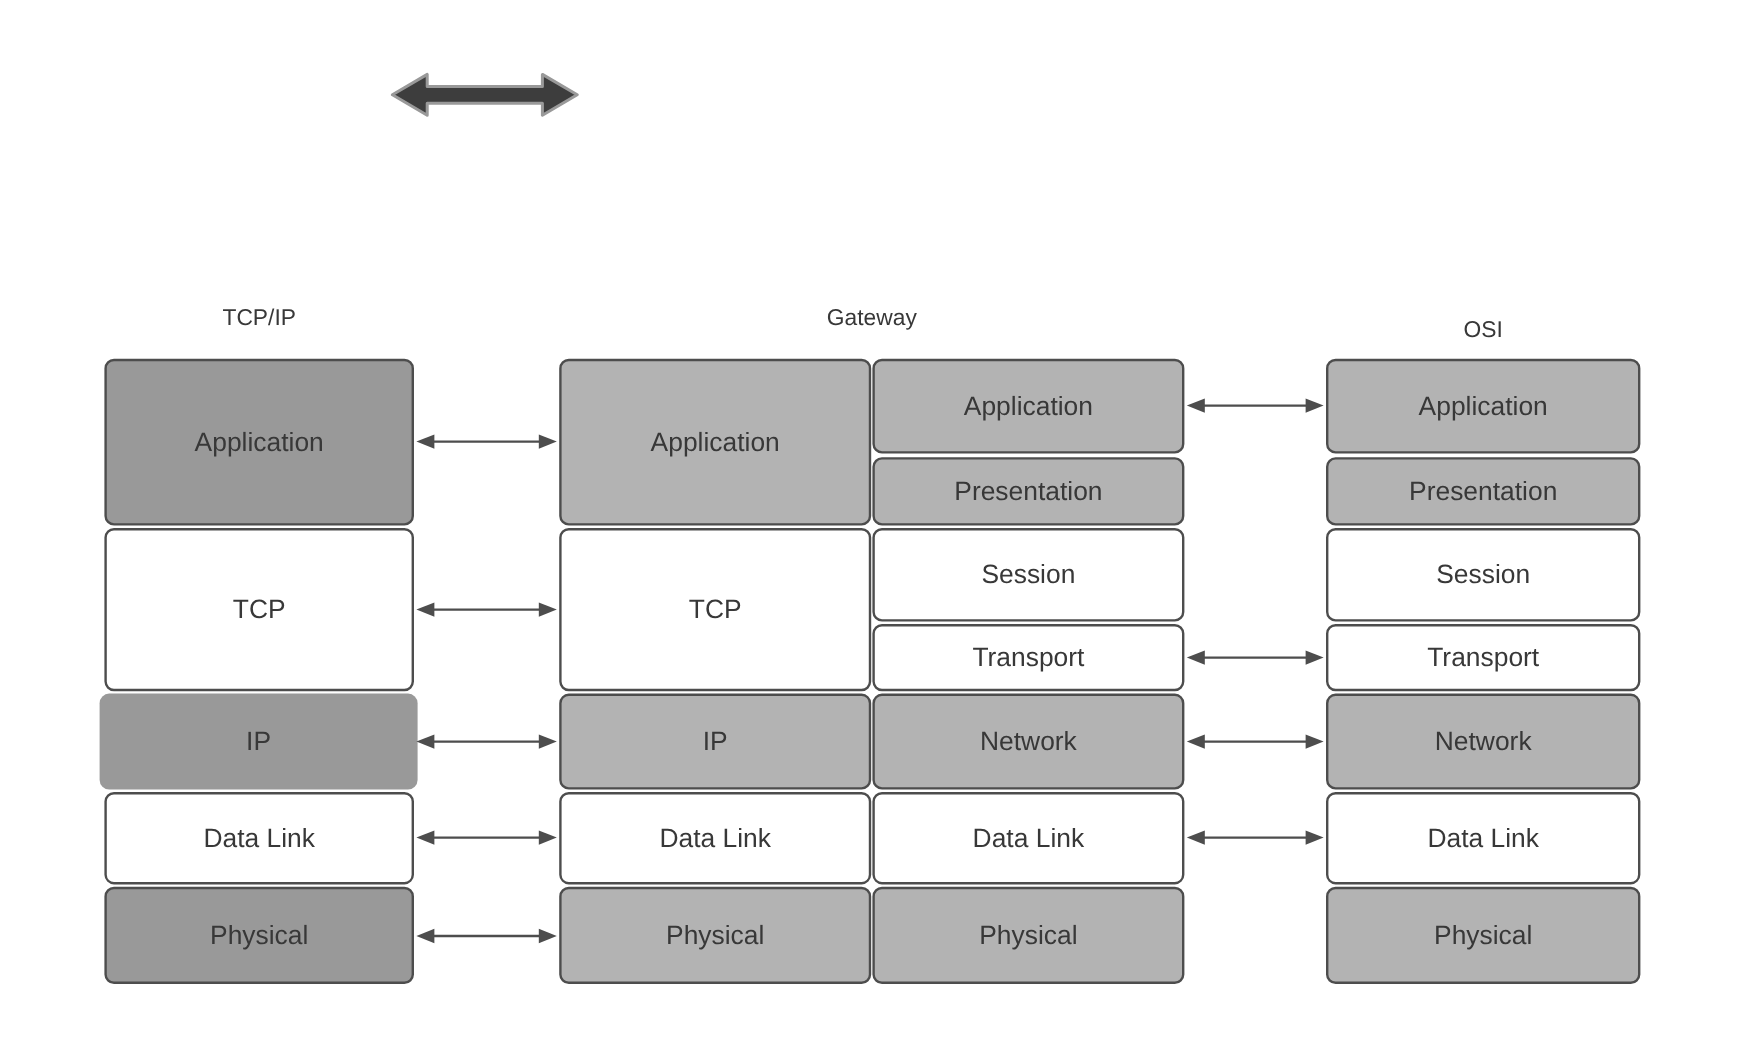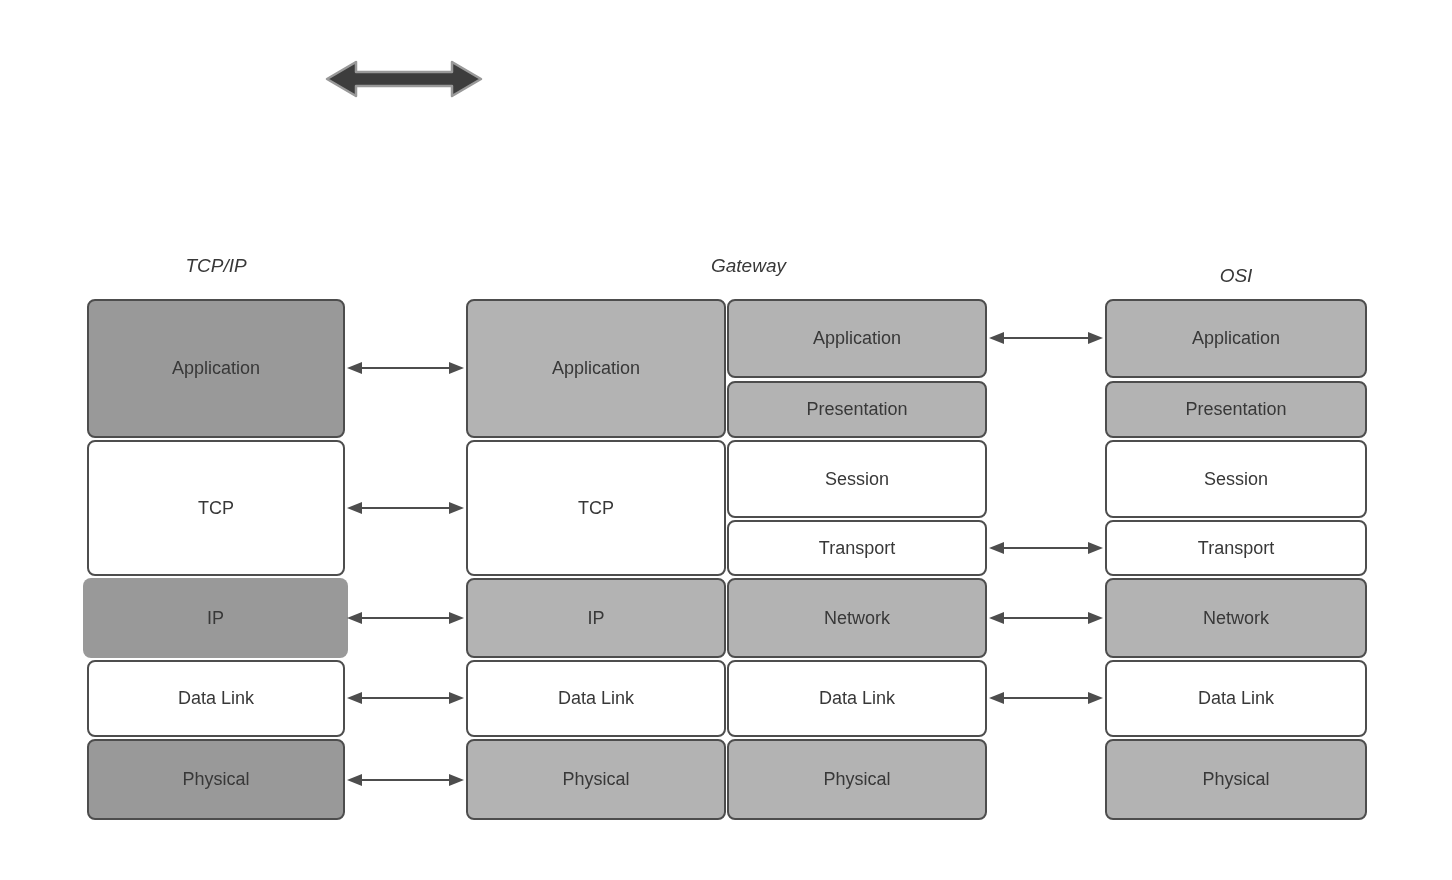--- a/index.html
+++ b/index.html
@@ -28,31 +28,30 @@
   }
   .col-title{
     position:absolute;
     height:26px;
     display:flex;
     align-items:center;
     justify-content:center;
     font-size:19px;
     color:var(--text);
     white-space:nowrap;
-    font-style:italic;
   }
   .box{
     position:absolute;
     box-sizing:border-box;
     border:2px solid var(--box-border);
     border-radius:8px;
     display:flex;
     align-items:center;
     justify-content:center;
-    font-size:18px;
+    font-size:22px;
     color:var(--text);
     white-space:nowrap;
   }
   .box.noborder{border:none;}
   .g-dark{background:var(--dark-gray-fill);}
   .g-light{background:var(--light-gray-fill);}
   .white{background:var(--white-fill);}
   svg.conn{position:absolute;overflow:visible;}
   svg.conn line{stroke:var(--arrow);stroke-width:2;}
   svg.conn polygon{fill:var(--arrow);}
@@ -67,21 +66,21 @@
 </head>
 <body>
 
 <div id="canvas">
 
   <svg class="topbar" style="left:325px;top:58px" width="158" height="42" viewBox="0 0 158 42">
     <polygon points="2,21 31,4 31,14 127,14 127,4 156,21 127,38 127,28 31,28 31,38"></polygon>
   </svg>
 
   <div class="col-title" style="left:87px;top:253px;width:258px">TCP/IP</div>
-  <div class="col-title" style="left:488px;top:253px;width:521px">Gateway</div>
+  <div class="col-title" style="left:466px;top:253px;width:521px">Gateway</div>
   <div class="col-title" style="left:1105px;top:263px;width:262px">OSI</div>
 
   <div class="box g-dark" style="left:87px;top:299px;width:258px;height:139px">Application</div>
   <div class="box white" style="left:87px;top:440px;width:258px;height:136px">TCP</div>
   <div class="box g-dark noborder" style="left:83px;top:578px;width:265px;height:80px">IP</div>
   <div class="box white" style="left:87px;top:660px;width:258px;height:77px">Data Link</div>
   <div class="box g-dark" style="left:87px;top:739px;width:258px;height:81px">Physical</div>
 
   <div class="box g-light" style="left:466px;top:299px;width:260px;height:139px">Application</div>
   <div class="box white" style="left:466px;top:440px;width:260px;height:136px">TCP</div>

